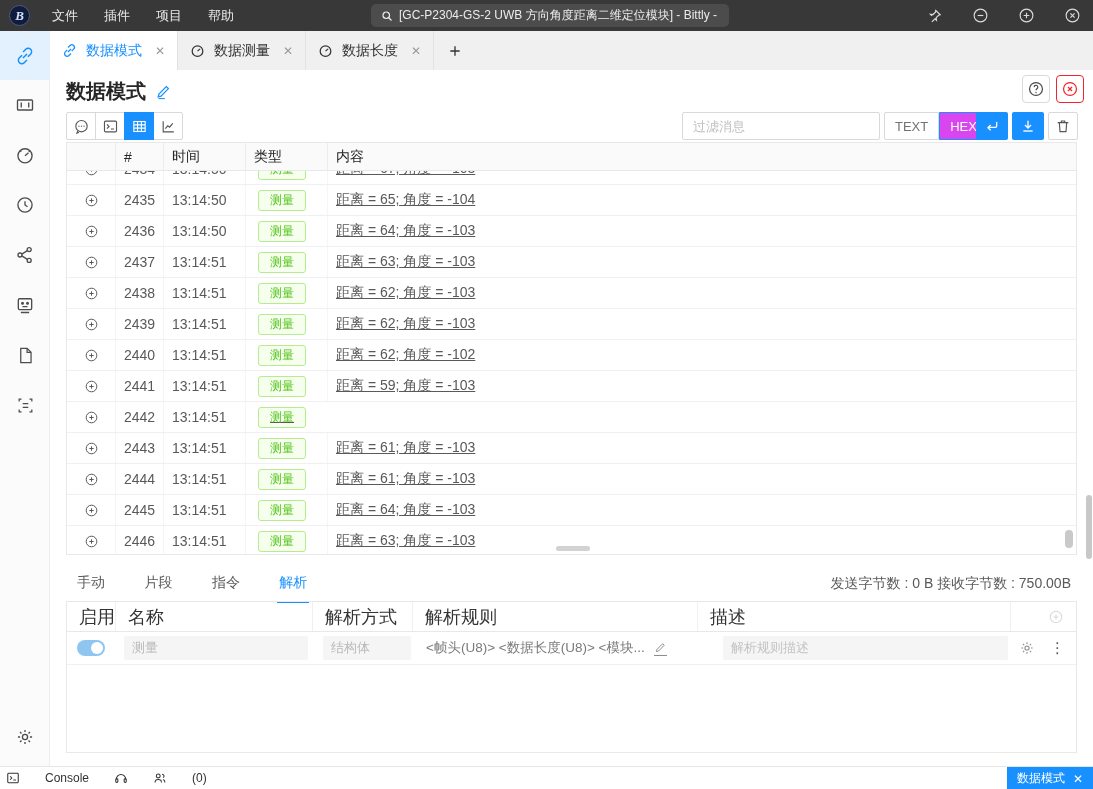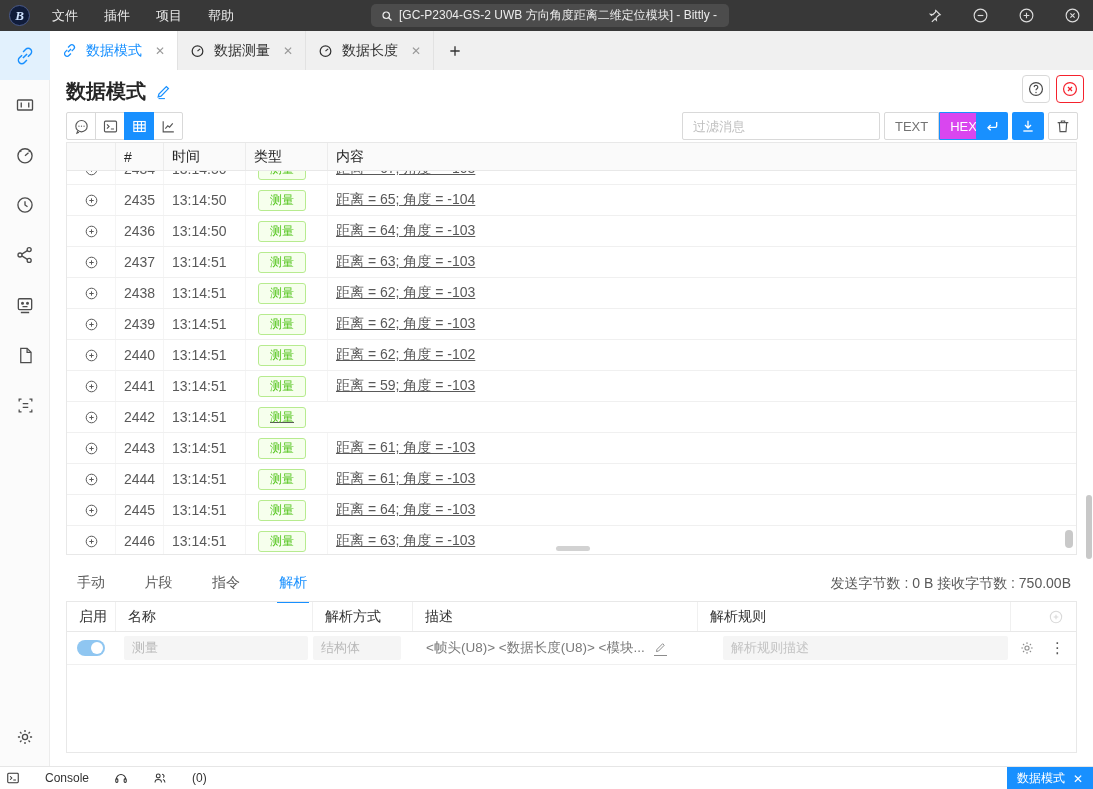--- a/index.html
+++ b/index.html
@@ -97,32 +97,32 @@
     font-size:14px; color:#595959; padding:6px 2px 9px; }
   .ptabs-wrap { padding-left:25px; }
   .ptab.active { color:#1890ff; border-bottom:2px solid #1890ff; }
   .stats { position:absolute; right:22px; top:7px; font-size:14px; color:#595959; }
 
   
   .parse-panel { position:absolute; left:16px; top:531px; width:1011px; height:152px;
     border:1px solid #e8e8e8; }
   .pgrid { display:grid; grid-template-columns:49px 197px 100px 285px 313px 1fr; }
   .phead { height:30px; border-bottom:1px solid #e8e8e8; }
-  .phead > div { display:flex; align-items:center; padding-left:12px; font-size:14px; color:#333;
+  .phead > div { display:flex; align-items:center; padding-left:12px; font-size:18px; color:#333;
     border-right:1px solid #f0f0f0;font-family:Liberation Mono, monospace; }
   .phead > div:first-child { padding-left:12px; }
   .phead > div:last-child { border-right:none; justify-content:flex-end; padding-right:12px; color:#d9d9d9; }
   .prow { height:33px; border-bottom:1px solid #f0f0f0; align-items:center; }
   .prow > div { display:flex; align-items:center; height:100%; }
   .toggle { width:28px; height:16px; background:#8fc6f1; border-radius:8px; margin-left:10px; position:relative; }
   .toggle .knob { position:absolute; right:2px; top:2px; width:12px; height:12px; background:#fff; border-radius:50%; }
   .gray-input { background:#f5f5f5; border-radius:2px; height:24px; display:flex; align-items:center;
     padding:0 8px; font-size:13px; color:#b9b9b9; }
   .name-input { margin-left:8px; width:184px; }
-  .method-box { margin-left:0; width:88px; }
+  .method-box { margin-left:10px; width:88px; }
   .rule-cell { padding-left:13px; gap:9px; font-size:13.5px; color:#7a7a7a; white-space:nowrap; }
   .edit-underline { color:#8c8c8c; border-bottom:1px solid #8c8c8c; padding-bottom:1px; }
   .desc-input { margin-left:25px; width:285px; color:#c3c3c3; }
   .actions-cell { gap:15px; padding-left:8px; color:#8c8c8c; }
   .dots { font-size:15px; color:#595959; letter-spacing:0; }
 
   
   .statusbar { position:absolute; left:0; top:766px; width:1093px; height:23px; background:#fff;
     border-top:1px solid #e6e6e6; display:flex; align-items:center; font-size:12px; color:#333; }
   .sb-left { display:flex; align-items:center; gap:25px; padding-left:6px; }
@@ -564,22 +564,22 @@
       <span class="ptab active">解析</span>
     </div>
     <span class="stats">发送字节数 : 0 B 接收字节数 : 750.00B</span>
   </div>
 
   <div class="parse-panel">
     <div class="pgrid phead">
       <div>启用</div>
       <div>名称</div>
       <div>解析方式</div>
+      <div>解析规则</div>
       <div>描述</div>
-      <div>解析规则</div>
       <div>
         <svg width="16" height="16" viewBox="0 0 24 24" fill="none" stroke="currentColor" stroke-width="1.6">
             <circle cx="12" cy="12" r="8.5"></circle>
             <path d="M12 8.5v7M8.5 12h7"></path>
           </svg>
       </div>
     </div>
     <div class="pgrid prow">
       <div>
         <div class="toggle">

